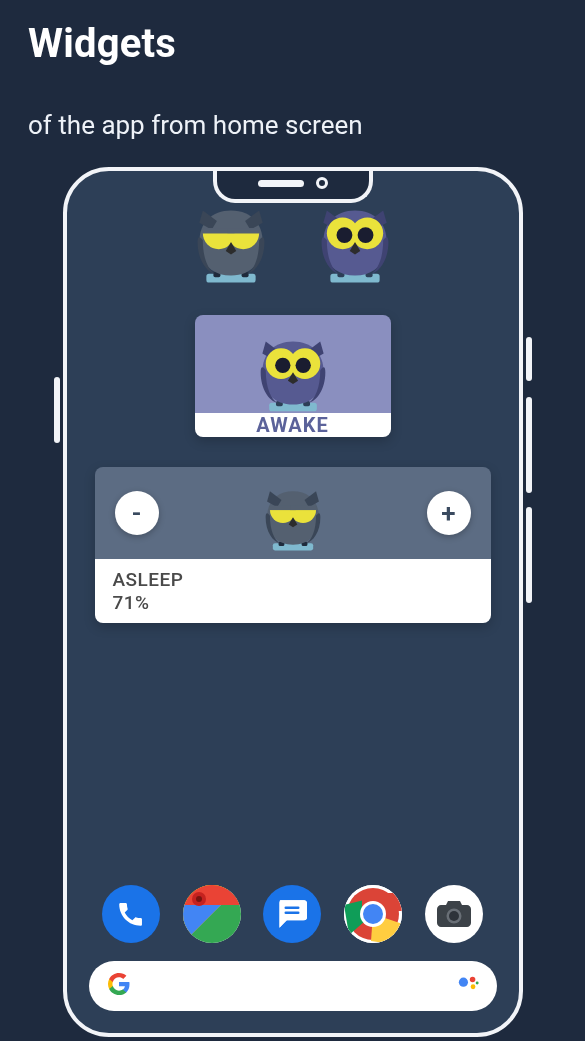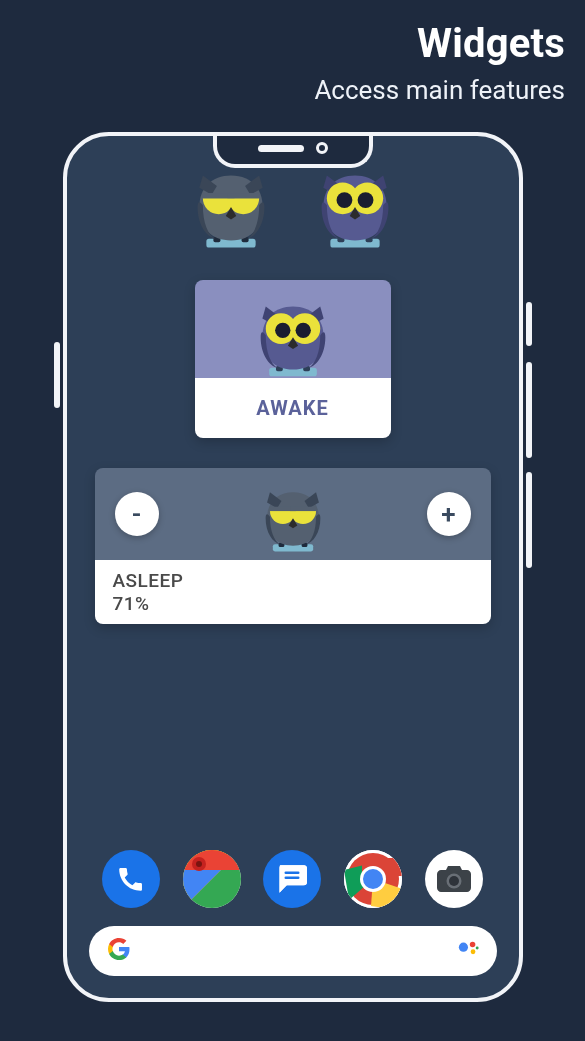--- a/index.html
+++ b/index.html
@@ -6,21 +6,21 @@
   html, body { width: 585px; height: 1041px; }
   body {
     background: #1e2a3e;
     font-family: 'Product Sans', -apple-system, BlinkMacSystemFont, Roboto, sans-serif;
     color: #fff;
     overflow: hidden;
     position: relative;
   }
 
   
-  .promo { text-align: right; padding: 20px 20px 24px; }
+  .promo { text-align: left; padding: 20px 28px 24px; }
   .promo h1 { font-size: 40px; font-weight: 700; letter-spacing: 0.2px; margin-bottom: 6px; }
   .promo p  { font-size: 26px; font-weight: 400; line-height: 1.35; color: #eef2f8; }
 
   
   .phone-wrap { position: relative; width: 460px; height: 870px; margin: 0 auto; }
   .phone {
     position: absolute; inset: 0;
     border: 4px solid #f2f4f8;
     border-radius: 46px;
     background: #2d3f57;
@@ -57,21 +57,21 @@
   .widgets { padding: 30px 28px 0; }
 
   
   .toggle-row { display: flex; justify-content: center; gap: 36px; margin-bottom: 30px; }
 
   
   .card-awake { width: 196px; margin: 0 auto 30px; border-radius: 8px; overflow: hidden;
                 box-shadow: 0 4px 12px rgba(0,0,0,.2); }
   .card-awake .top { background: #8a8fbf; height: 98px; display: flex; align-items: flex-end; justify-content: center; }
   .card-awake .lbl { background: #fff; color: #5b629a; text-align: center; font-weight: 700;
-                     font-size: 20px; letter-spacing: 1px; padding: 18px 0; }
+                     font-size: 20px; letter-spacing: 1px; padding: 0 0; }
 
   
   .card-asleep { border-radius: 8px; overflow: hidden; box-shadow: 0 4px 12px rgba(0,0,0,.2); }
   .card-asleep .top { background: #5c6c83; height: 92px; display: flex; align-items: center; justify-content: space-between; padding: 0 20px; }
   .round-btn { width: 44px; height: 44px; border-radius: 50%; background: #fff; color: #3a4a5f;
                display: flex; align-items: center; justify-content: center; font-size: 26px; font-weight: 600;
                box-shadow: 0 2px 6px rgba(0,0,0,.25); cursor: pointer; }
   .card-asleep .owl-slot { width: 90px; height: 78px; display:flex; align-items:flex-end; justify-content:center; }
   .card-asleep .bar { background: #fff; color: #4a4a4a; display: flex; justify-content: space-between;
                       padding: 9px 18px; font-size: 19px; font-weight: 500; letter-spacing: .5px; flex-direction: column; }
@@ -94,21 +94,22 @@
   .owl-lg svg { width: 88px; height: 84px; display:block; }
   .owl-md svg { width: 86px; height: 80px; display:block; }
   .owl-sm svg { width: 72px; height: 68px; display:block; }
 </style>
 </head>
 <body>
 
 <div class="promo">
   <h1>Widgets</h1>
   <p>
-    <span>Access main features</span><br>
+    <br>
+    <span>of the app from home screen</span>
   </p>
 </div>
 
 <div class="phone-wrap">
   <div class="side-btn sb-left"></div>
   <div class="side-btn sb-r1"></div>
   <div class="side-btn sb-r2"></div>
   <div class="side-btn sb-r3"></div>
 
   <div class="phone">

